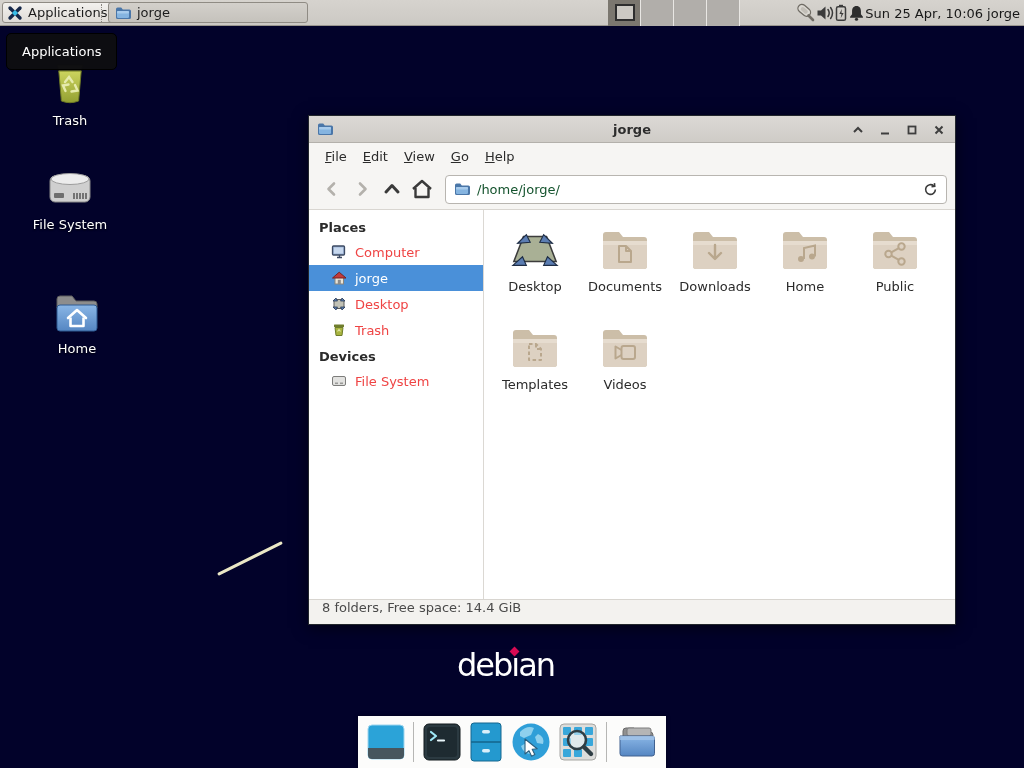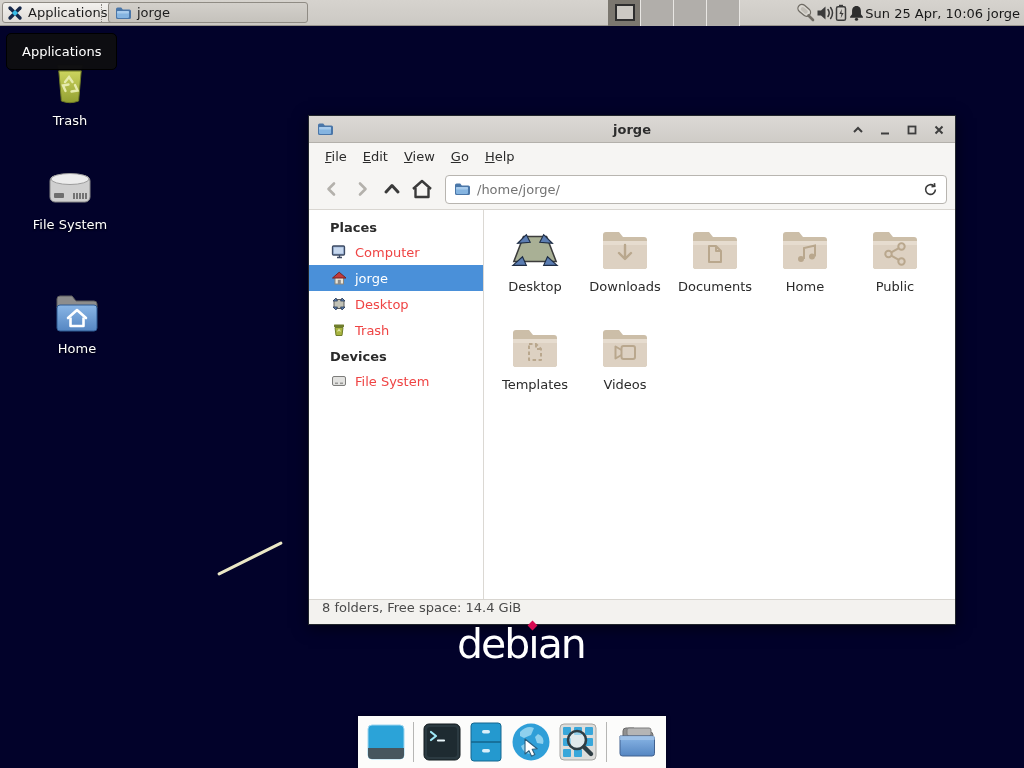--- a/index.html
+++ b/index.html
@@ -120,28 +120,28 @@
   }
   .nav-btn {
     width:30px; height:30px; display:flex; align-items:center; justify-content:center;
     border-radius:3px;
   }
   .path-field {
     flex:1; height:29px; margin-left:8px;
     background:#fff; border:1px solid #b8b5b0; border-radius:4px;
     display:flex; align-items:center; gap:7px; padding:0 8px;
   }
-  .path-text { color:#737373; font-size:13px; flex:1; }
+  .path-text { color:#14532d; font-size:13px; flex:1; }
   .fm-body { flex:1; display:flex; min-height:0; }
   .sidebar {
     width:175px; flex:0 0 175px; background:#fff;
     border-right:1px solid #dbd8d3; padding-top:4px; overflow:hidden;
   }
   .side-header {
-    font-weight:bold; color:#2b2b2b; padding:6px 10px 4px 21px; font-size:13px;
+    font-weight:bold; color:#2b2b2b; padding:6px 10px 4px 10px; font-size:13px;
   }
   .side-item {
     height:26px; display:flex; align-items:center; gap:8px;
     padding-left:22px; color:#ef4444; font-size:13px;
   }
   .side-item.selected { background:#4a90d9; color:#fff; }
   .main-view { flex:1; background:#fff; position:relative; overflow:hidden; }
   .grid {
     display:flex; flex-wrap:wrap; padding:14px 0 0 6px;
   }
@@ -152,22 +152,22 @@
   .cell .flabel { margin-top:7px; font-size:13px; color:#2b2b2b; }
   .statusbar {
     height:25px; flex:0 0 25px; background:#f3f2ef;
     border-top:1px solid #d8d5d0;
     display:flex; align-items:flex-start; padding-left:13px;
     color:#4a4a4a; font-size:13px;
   }
 
   
   .debian-logo {
-    position:absolute; left:457px; top:620px;
-    color:#fff; font-size:41px; letter-spacing:-2px;
+    position:absolute; left:457px; top:646px;
+    color:#fff; font-size:32px; letter-spacing:-2px;
     font-family:"DejaVu Sans","Liberation Sans",sans-serif;
   }
   .debian-logo .iwrap { position:relative; display:inline-block; }
   .debian-logo .diamond {
     position:absolute; left:50%; top:2px; width:7px; height:7px;
     margin-left:-4px; background:#d70a53; transform:rotate(45deg);
   }
 
   
   #dock {
@@ -503,33 +503,33 @@
               <svg width="50" height="44">
                 <use href="#desktop-pad"></use>
               </svg>
             </span>
           <div class="flabel">Desktop</div>
         </div>
         <div class="cell">
           <span>
               <svg width="48" height="44">
                 <use href="#folder-base"></use>
-                <use href="#g-download"></use>
+                <use href="#g-document"></use>
               </svg>
             </span>
-          <div class="flabel">Downloads</div>
+          <div class="flabel">Documents</div>
         </div>
         <div class="cell">
           <span>
               <svg width="48" height="44">
                 <use href="#folder-base"></use>
-                <use href="#g-document"></use>
+                <use href="#g-download"></use>
               </svg>
             </span>
-          <div class="flabel">Documents</div>
+          <div class="flabel">Downloads</div>
         </div>
         <div class="cell">
           <span>
               <svg width="48" height="44">
                 <use href="#folder-base"></use>
                 <use href="#g-music"></use>
               </svg>
             </span>
           <div class="flabel">Home</div>
         </div>

